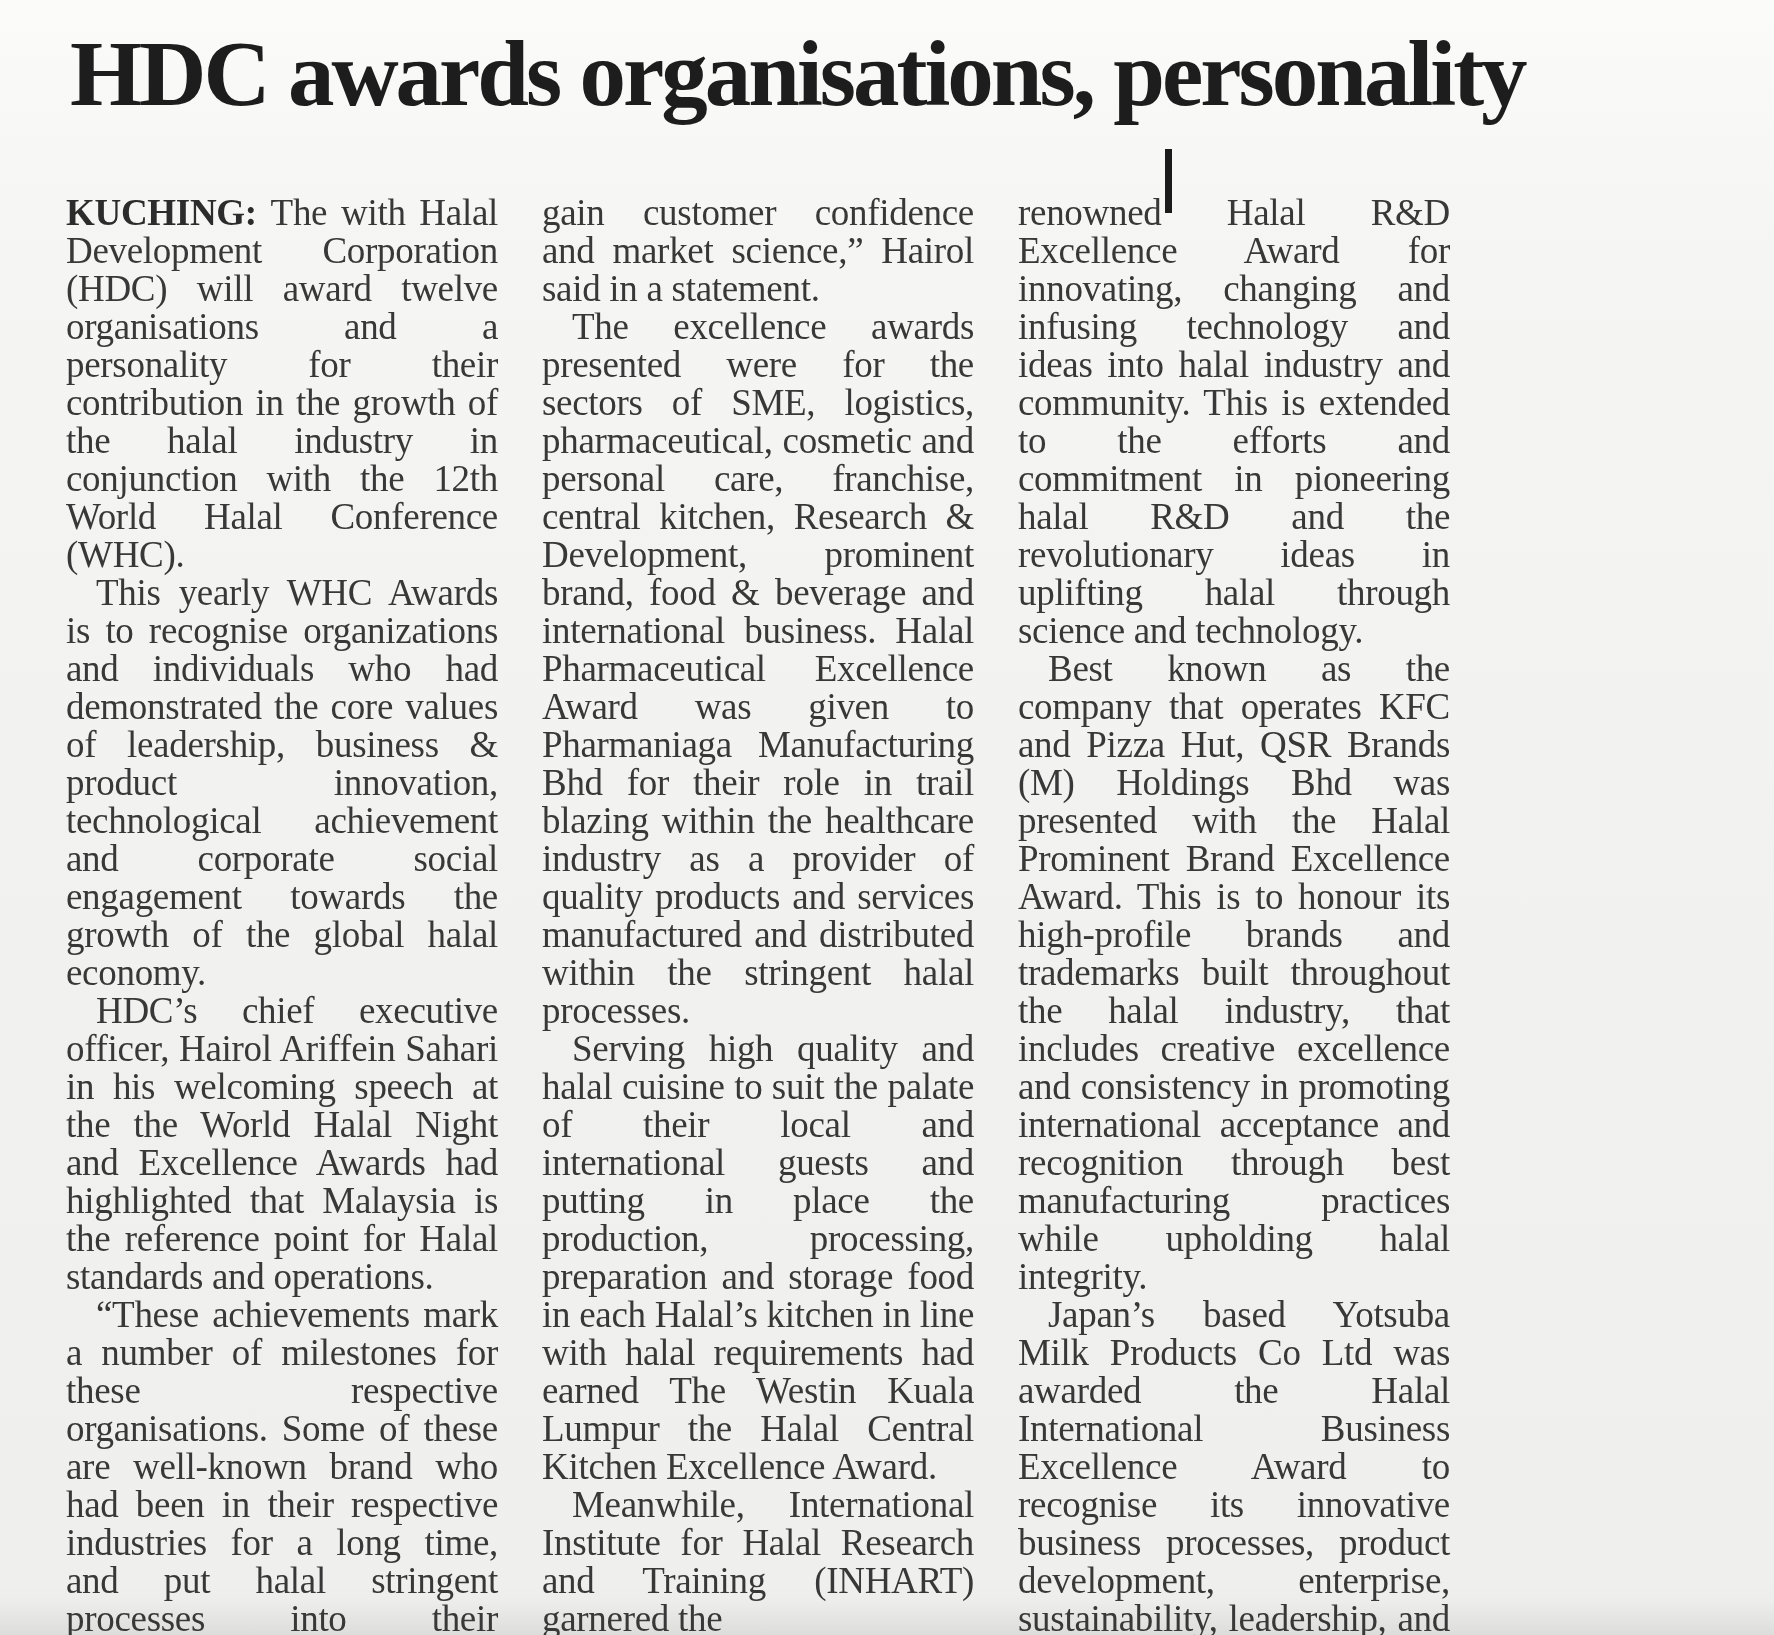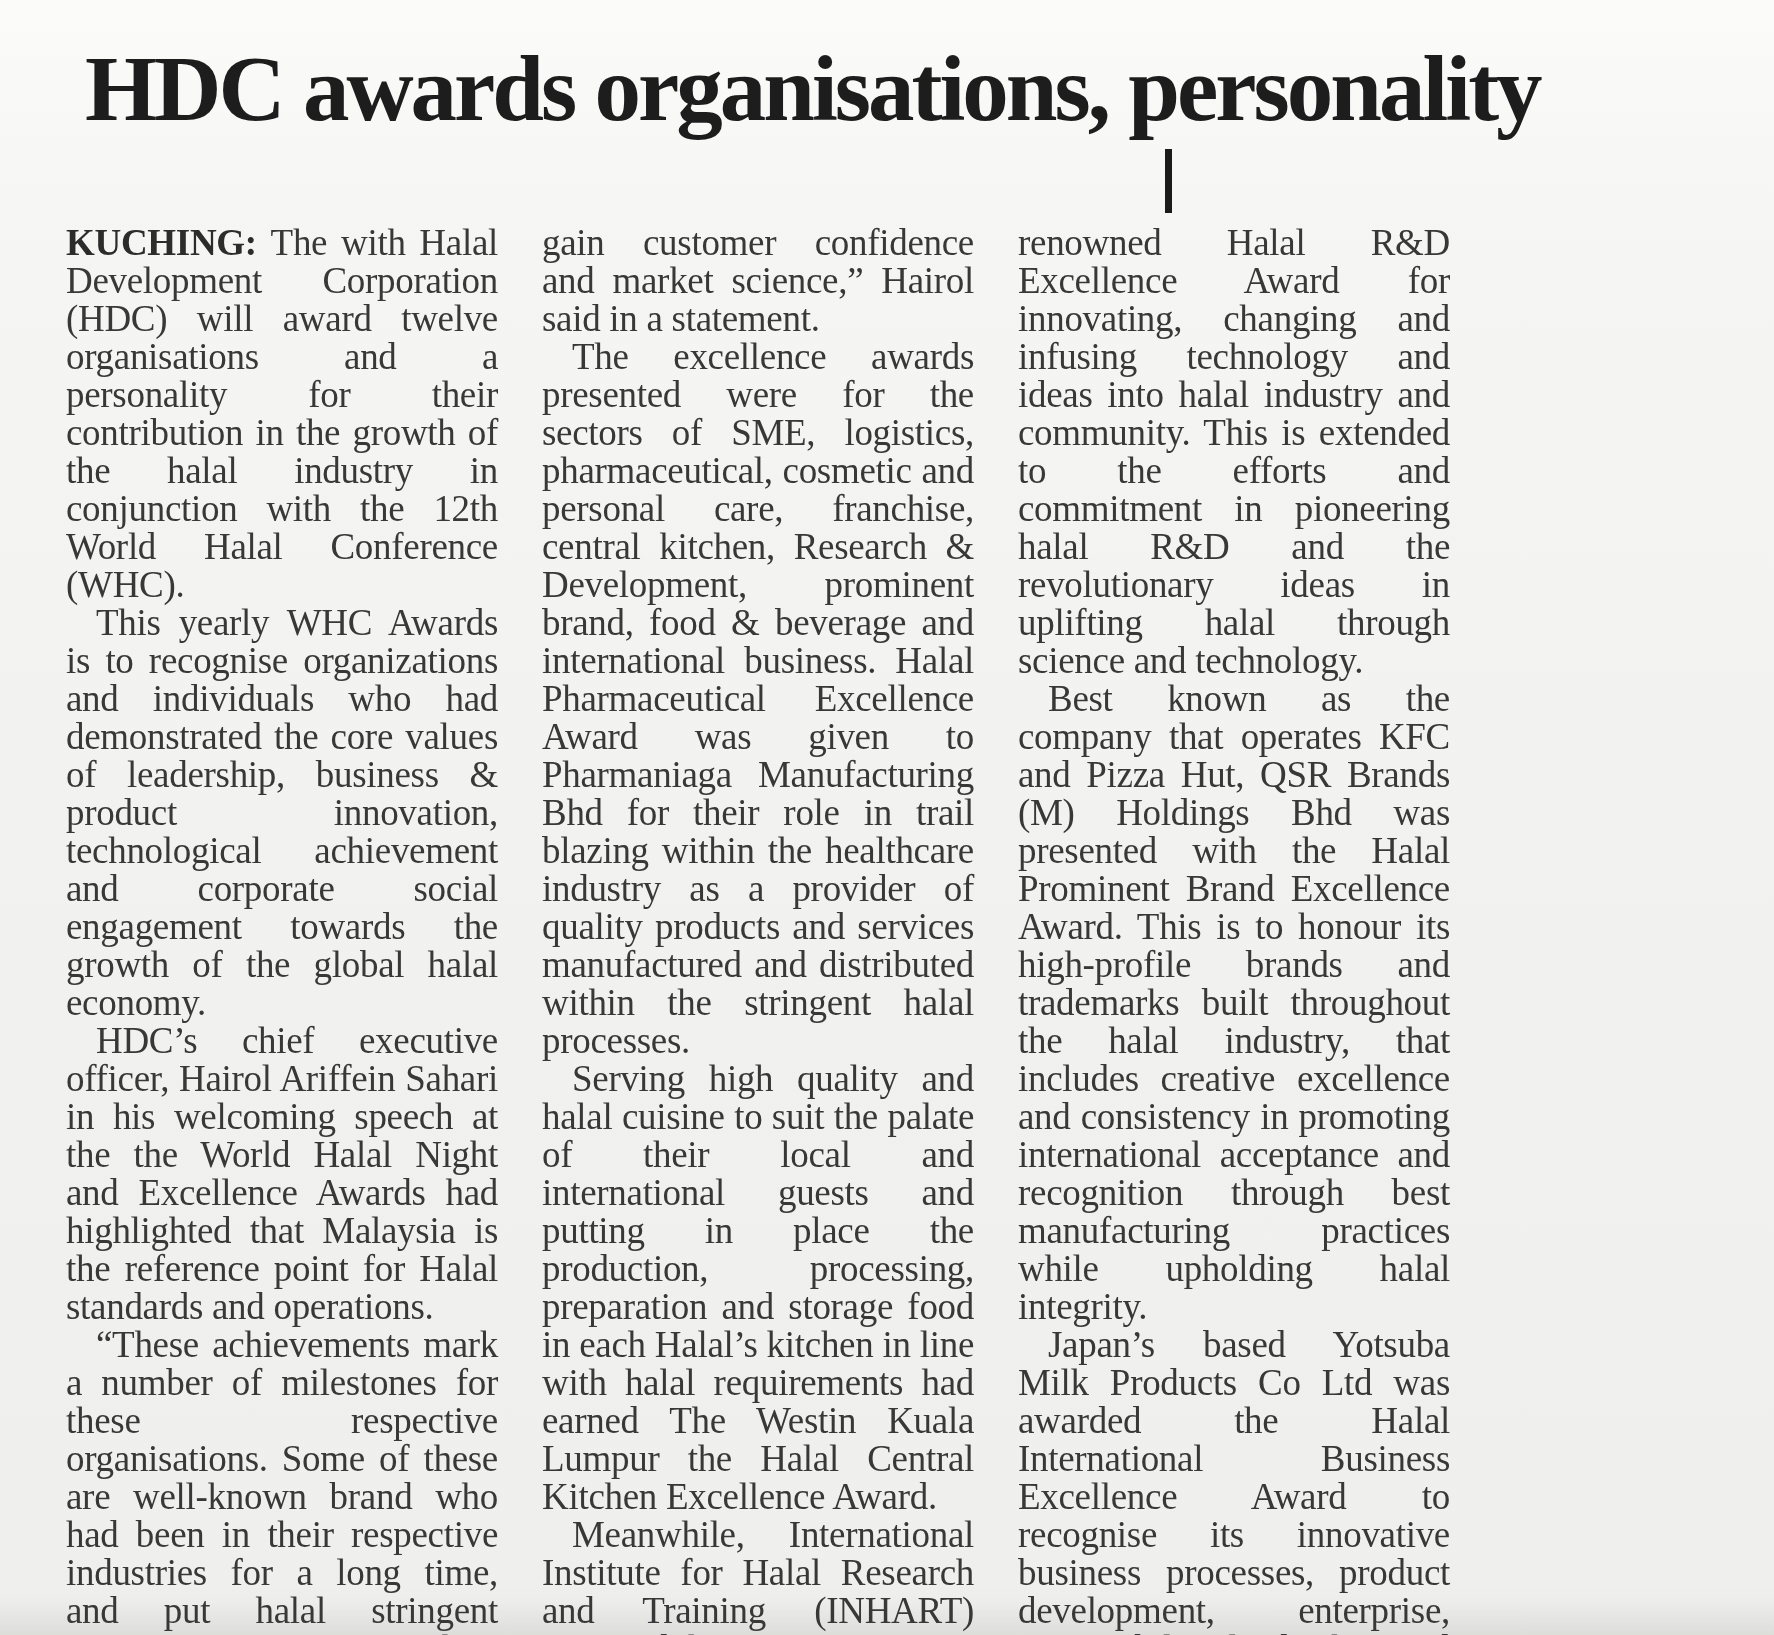--- a/index.html
+++ b/index.html
@@ -11,21 +11,21 @@
     overflow: hidden;
   }
   .page {
     position: relative;
     width: 1774px;
     height: 1635px;
     background: linear-gradient(180deg, #fbfbfa 0%, #f5f5f3 15%, #f1f1ef 60%, #efefed 97%, #e9e9e7 100%);
     overflow: hidden;
   }
   .headline {
-    margin: 15px;
+    margin: 0;
     padding: 24px 28px 0 70px;
     font-size: 93px;
     line-height: 1.07;
     font-weight: bold;
     letter-spacing: -3px;
     color: #1d1d1d;
   }
   .headline .hl { display: block; white-space: nowrap; }
   .columns {
     display: flex;

